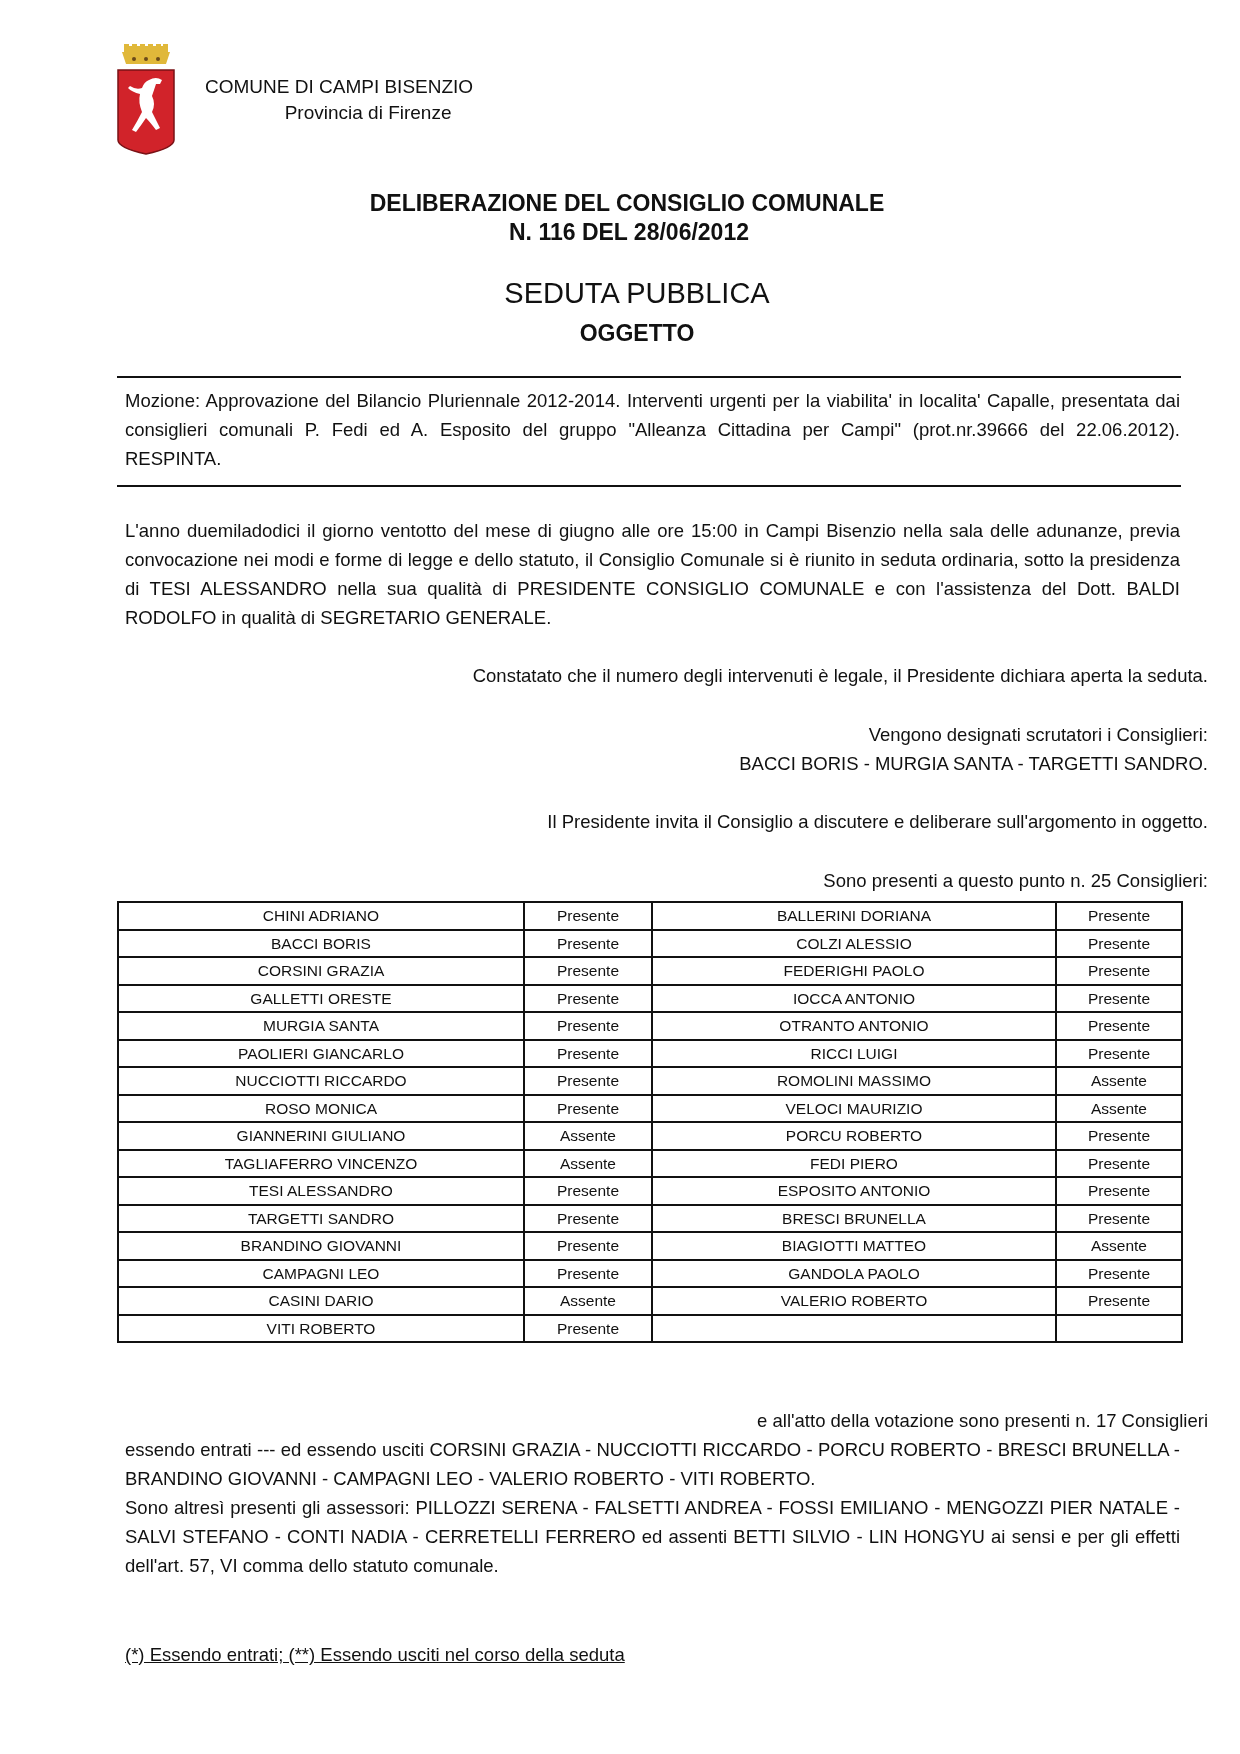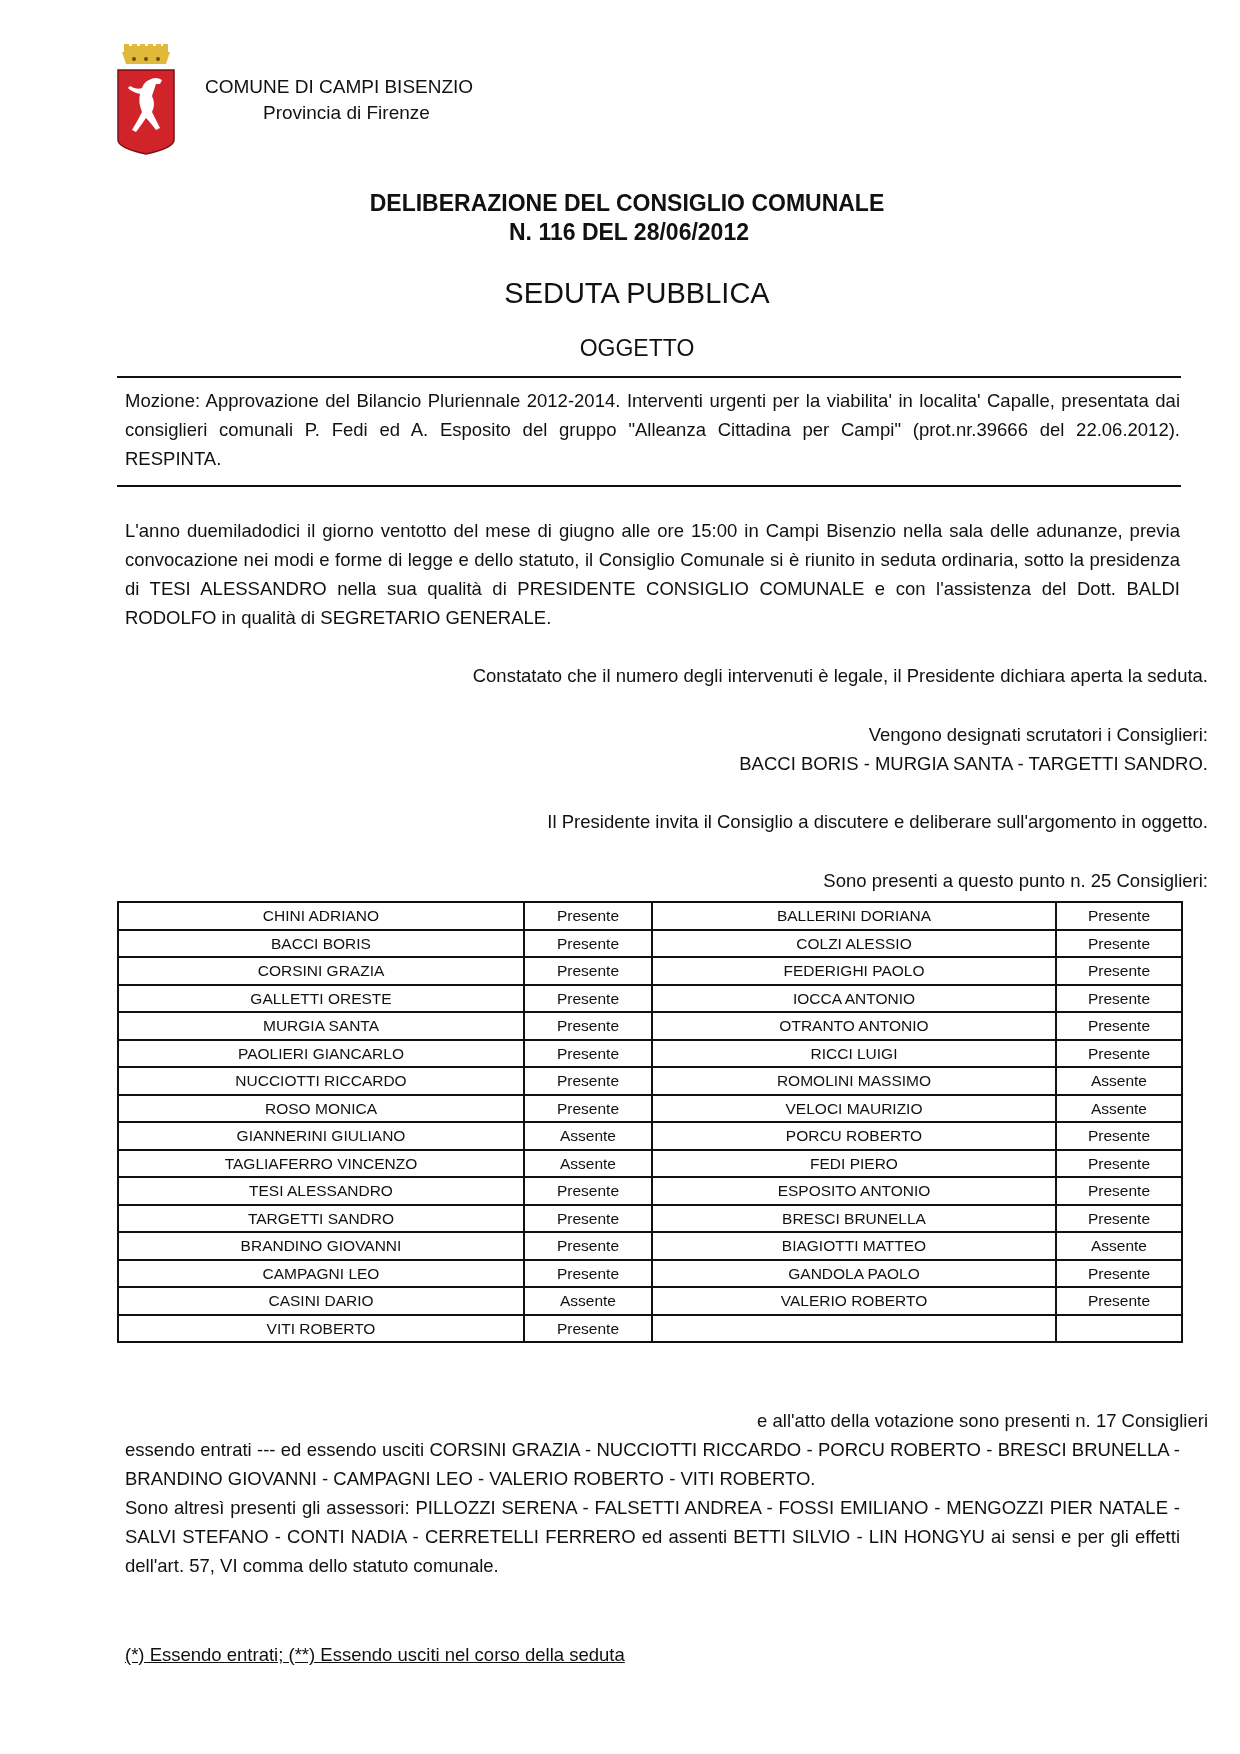--- a/index.html
+++ b/index.html
@@ -2,29 +2,29 @@
 <html><head>
 <meta charset="utf-8">
 <style>
   html, body { margin: 0; padding: 0; background: #ffffff; }
   body { width: 1240px; height: 1754px; position: relative; overflow: hidden;
          font-family: "Liberation Sans", "DejaVu Sans", sans-serif; color: #111111; }
   .page { position: absolute; left: 0; top: 0; width: 1240px; height: 1754px; }
 
   
   .crest { position: absolute; left: 116px; top: 44px; width: 60px; height: 112px; }
-  .org { position: absolute; left: 205px; top: 74px; font-size: 19px; line-height: 26px; }
+  .org { position: absolute; left: 205px; top: 74px; font-size: 19px; line-height: 26px; text-align: center; }
   .org .l1 { display: block; }
   .org .l2 { display: block; padding-left: 58px; }
 
   .title { position: absolute; left: 0; width: 1240px; text-align: center; }
   .t1 { top: 189px; font-size: 23px; font-weight: bold; line-height: 29px; padding-left: 14px; box-sizing: border-box; }
   .t2 { top: 218px; font-size: 23px; font-weight: bold; line-height: 29px; padding-left: 18px; box-sizing: border-box; }
   .t3 { top: 279px; font-size: 29px; line-height: 29px; padding-left: 34px; box-sizing: border-box; }
-  .t4 { top: 334px; font-size: 23px; font-weight: normal; line-height: 29px; padding-left: 34px; box-sizing: border-box; }
+  .t4 { top: 319px; font-size: 23px; font-weight: bold; line-height: 29px; padding-left: 34px; box-sizing: border-box; }
 
   .hr { position: absolute; left: 117px; width: 1064px; height: 0; border-top: 2px solid #111; }
 
   .para { position: absolute; left: 125px; width: 1055px; font-size: 18.5px; line-height: 29px; text-align: justify; }
   .para.left { text-align: right; margin-left: 28px; }
   .para p { margin: 0; }
 
   
   .tbl { position: absolute; left: 117px; top: 901px; width: 1064px; border-collapse: collapse;
          font-size: 15.5px; table-layout: fixed; }

